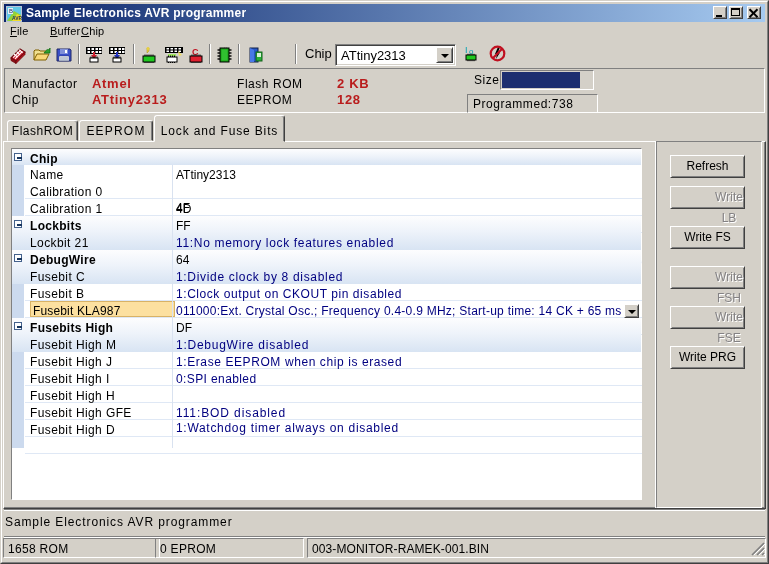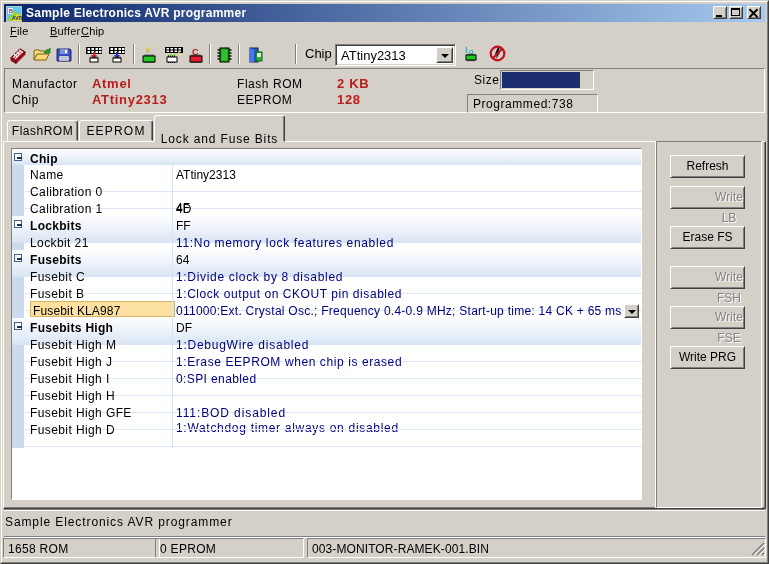--- a/index.html
+++ b/index.html
@@ -33,30 +33,30 @@
 .val { font-size:13px; font-weight:bold; color:#b91c1c; letter-spacing:0.7px; }
 
 .progframe { left:500px; top:70px; width:94px; height:20px; border:1px solid; border-color:#808080 #ffffff #ffffff #808080; background:#d4d0c8;}
 .progfill { left:502px; top:72px; width:78px; height:16px; background:#1c2e70; }
 .progbox { left:467px; top:94px; width:131px; height:19px; border:1px solid; border-color:#808080 #ffffff #ffffff #808080; }
 
 .tab { top:120px; height:21px; background:#d4d0c8;
   border:1px solid; border-color:#ffffff #404040 transparent #ffffff;
   border-radius:3px 3px 0 0; box-shadow:inset -1px 0 0 #808080;
   font-size:12px; text-align:center; padding-top:3px; letter-spacing:0.5px; }
-.tab.active { top:115px; height:27px; padding-top:16px; z-index:5; }
+.tab.active { top:115px; height:27px; padding-top:8px; z-index:5; }
 
 .tabpage { left:3px; top:141px; width:763px; height:368px; background:#d4d0c8;
   border:1px solid; border-color:#ffffff #404040 #404040 #ffffff;
   box-shadow:inset -1px -1px 0 #808080; }
 
 .grid { left:11px; top:148px; width:631px; height:352px; background:#fff;
   border:1px solid; border-color:#808080 #ffffff #ffffff #808080; }
 .gmargin { left:12px; top:149px; width:13px; height:299px; background:#ccdaee; border-right:1px solid #fff; }
-.grow { left:25px; width:617px; height:27px; font-size:12px; }
+.grow { left:25px; width:617px; height:34px; font-size:12px; }
 .grow .name { position:absolute; left:5px; top:3px; color:#000; letter-spacing:0.4px; }
 .grow .value { position:absolute; left:151px; top:3px; }
 .grow.item { border-bottom:1px solid #dfe8f5; }
 .grow.group { left:12px; width:629px; background:linear-gradient(to bottom,#fdfdfe 0%,#eef3fa 45%,#d8e4f3 100%); font-weight:bold; }
 .grow.group .name { left:18px; letter-spacing:0.3px; }
 .grow.group .value { left:164px; color:#000; font-weight:normal; }
 .vnavy { color:#000080; }
 .vblack { color:#000; }
 .colline { left:172px; top:165px; width:1px; height:283px; background:#d9e2f0; }
 .minusbox { left:14px; width:8px; height:8px; background:#fdfeff; border:1px solid #44618c; }
@@ -343,21 +343,21 @@
 <div class="abs grow group" style="top:216px;">
     <span class="name">Lockbits</span>
     <span class="value">FF</span>
   </div>
 <div class="abs minusbox" style="top:220px;"></div>
 <div class="abs grow item" style="top:233px;border-radius:7px;">
     <span class="name">Lockbit 21</span>
     <span class="value vnavy" style="white-space:nowrap; letter-spacing:0.67px;">11:No memory lock features enabled</span>
   </div>
 <div class="abs grow group" style="top:250px;">
-    <span class="name">Fusebits</span>
+    <span class="name">DebugWire</span>
     <span class="value">64</span>
   </div>
 <div class="abs minusbox" style="top:254px;"></div>
 <div class="abs grow item" style="top:267px;">
     <span class="name">Fusebit C</span>
     <span class="value vnavy" style="white-space:nowrap; letter-spacing:0.68px;">1:Divide clock by 8 disabled</span>
   </div>
 <div class="abs grow item" style="top:284px;">
     <span class="name">Fusebit B</span>
     <span class="value vnavy" style="white-space:nowrap; letter-spacing:0.56px;">1:Clock output on CKOUT pin disabled</span>
@@ -396,21 +396,21 @@
 <div class="abs grow item" style="top:420px;">
     <span class="name">Fusebit High D</span>
   </div>
 <div class="abs colline"></div>
 <div class="abs ddbtn"></div>
 
 <div class="abs" style="left:655px; top:141px; width:1px; height:367px; background:#fff;"></div>
 <div class="abs rightpanel"></div>
 <div class="abs btn" style="top:155px;">Refresh</div>
 <div class="abs btn disabled" style="top:186px;">Write LB</div>
-<div class="abs btn" style="top:226px;">Erase FS</div>
+<div class="abs btn" style="top:226px;">Write FS</div>
 <div class="abs btn disabled" style="top:266px;">Write FSH</div>
 <div class="abs btn disabled" style="top:306px;">Write FSE</div>
 <div class="abs btn" style="top:346px;">Write PRG</div>
 
 <div class="abs statuspanel"></div>
 <div class="abs" style="left:5px; top:515px; font-size:12px; letter-spacing:0.9px;">Sample Electronics AVR programmer</div>
 <div class="abs" style="left:4px; top:536px; width:761px; border-top:1px solid #808080; box-shadow:0 1px 0 #fff;"></div>
 <div class="abs statusbar-cell" style="left:3px; width:157px;">
     <span>1658 ROM</span>
   </div>

